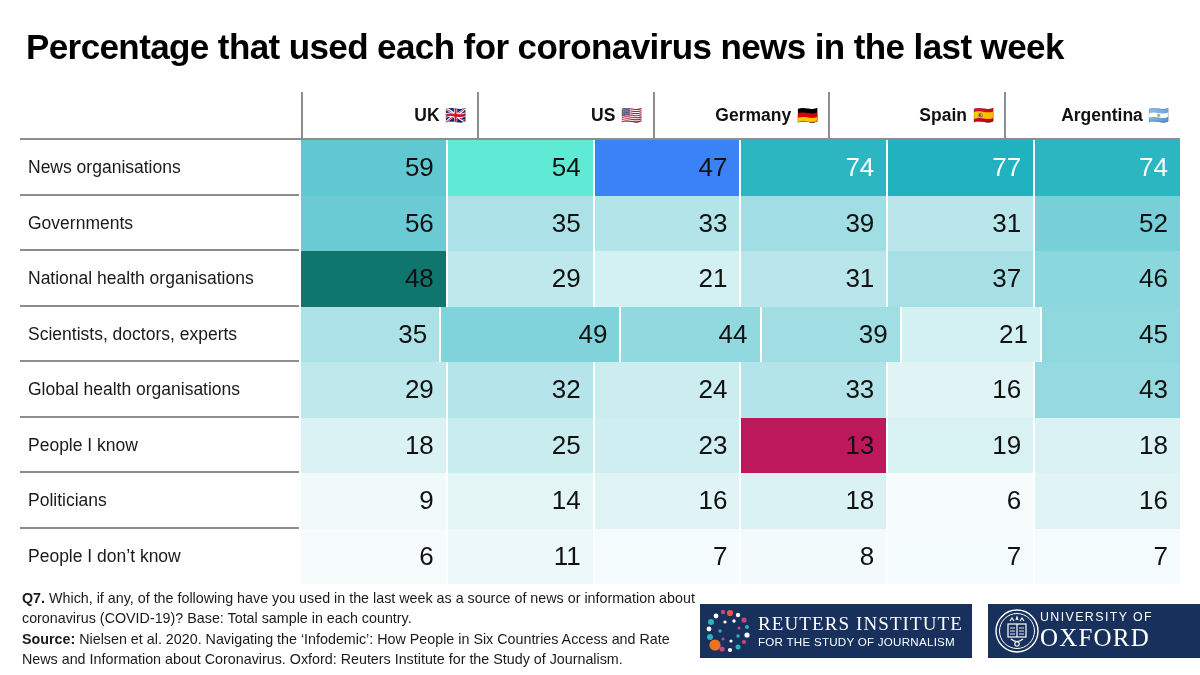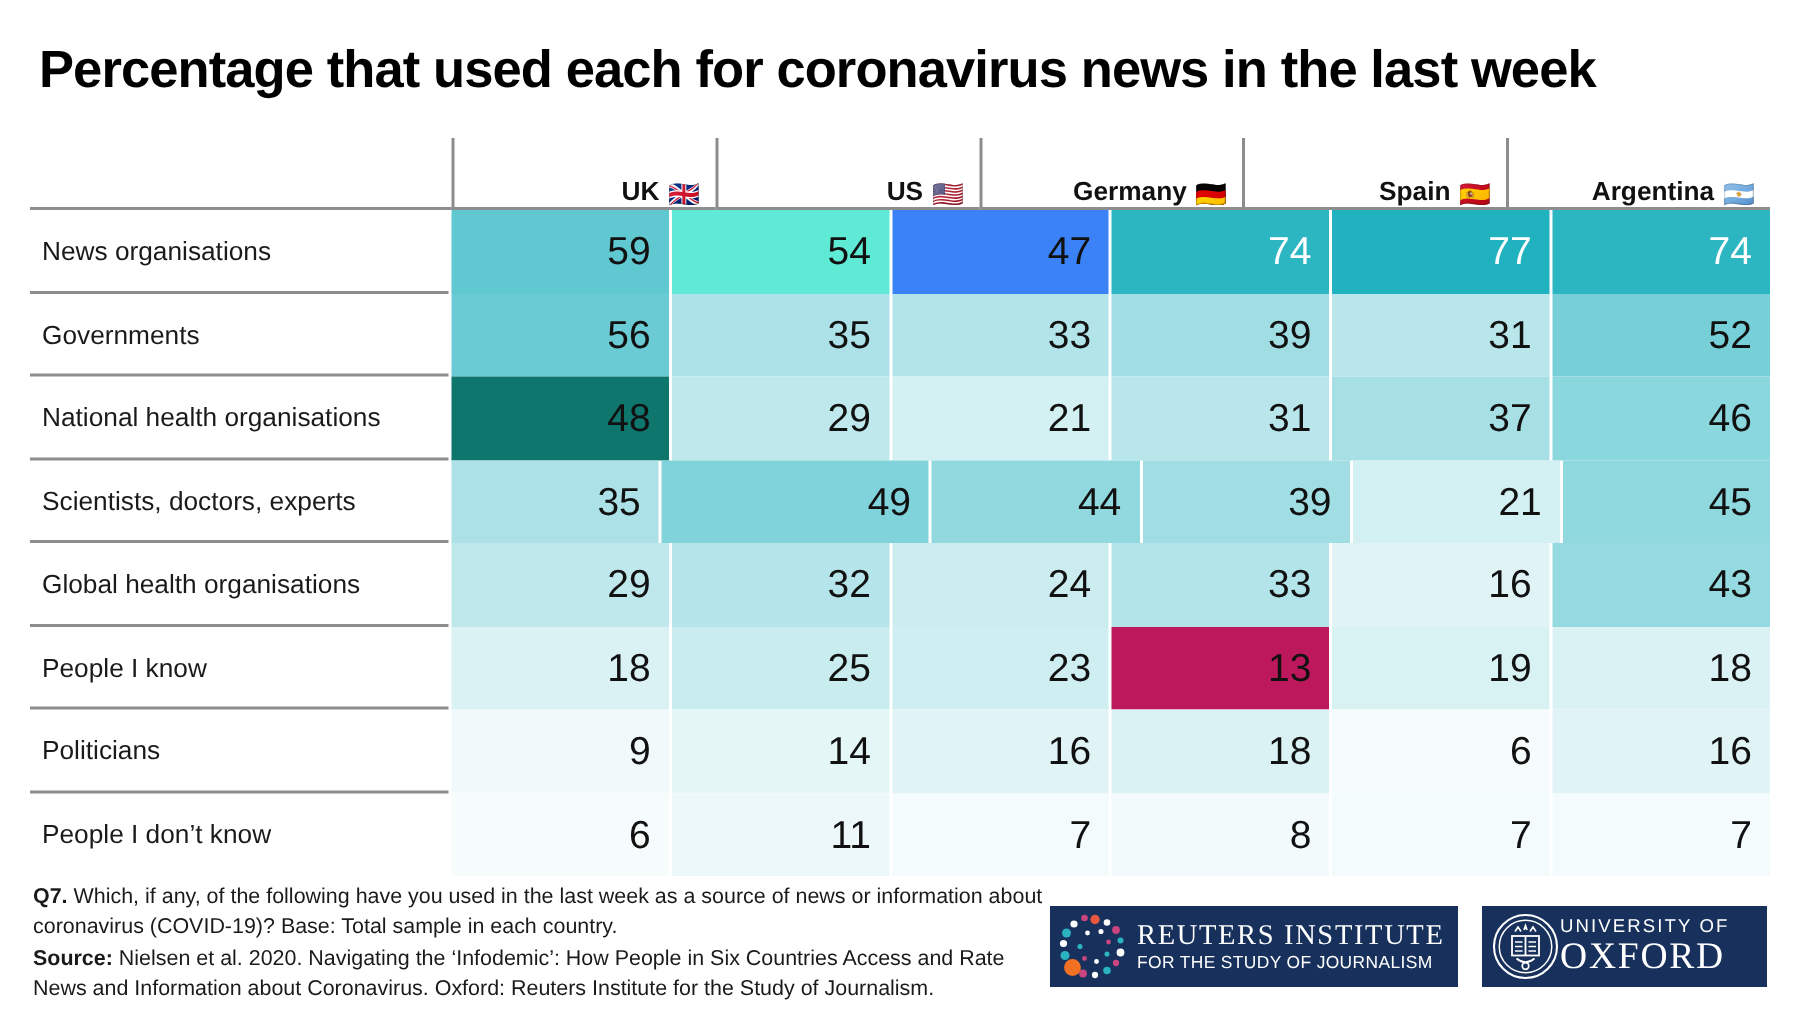--- a/index.html
+++ b/index.html
@@ -35,21 +35,21 @@
   .lbl-rule::after {
     content:""; position:absolute; left:0; right:2px; bottom:0;
     height:2px; background:#8d8d8d;
   }
   .lbl-norule::after { display:none; }
 
   .cells { display: flex; flex: 1 1 auto; }
 
   .hcell {
     flex: 1 1 0; height: 48px;
-    display: flex; align-items: flex-end; justify-content: flex-end;
+    display: flex; align-items: center; justify-content: flex-end;
     padding-right: 10px; gap: 6px;
     font-size: 17.5px; font-weight: 700; color: #111;
     border-left: 2px solid #8d8d8d;
     border-bottom: 2px solid #8d8d8d;
     background: #fff;
     white-space: nowrap;
   }
   .hcell .flag { font-size: 17px; line-height: 1; }
 
   .drow { height: 55.5px; }
@@ -82,21 +82,21 @@
   .logo-reuters .l1 {
     font-family: "Liberation Serif", serif;
     font-size: 19px; letter-spacing: 1.1px; line-height: 1.05;
   }
   .logo-reuters .l2 {
     font-size: 11.6px; letter-spacing: 0.25px; line-height: 1.15; margin-top: 1px;
   }
 
   .logo-oxford {
     position: absolute; left: 988px; top: 604px;
-    width: 190px; height: 54px;
+    width: 212px; height: 54px;
     background: #18305c; display: flex; align-items: center;
   }
   .logo-oxford .crest { width: 46px; height: 46px; flex: 0 0 46px; margin-left: 6px; }
   .logo-oxford .o1 {
     color:#fff; font-size: 12.4px; letter-spacing: 1.4px; line-height: 1.1;
   }
   .logo-oxford .o2 {
     color:#fff; font-family: "Liberation Serif", serif;
     font-size: 25px; letter-spacing: 1.2px; line-height: 1.05;
   }

